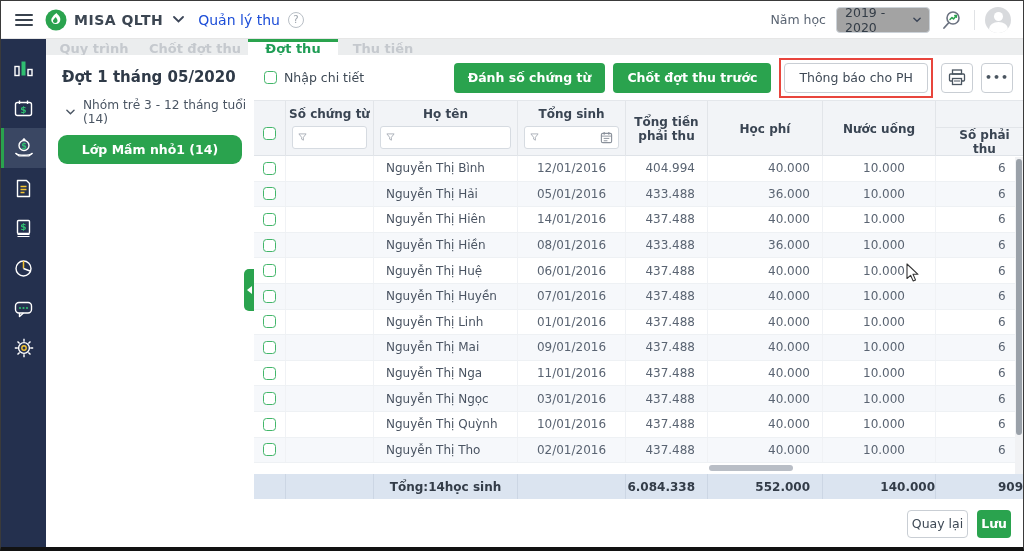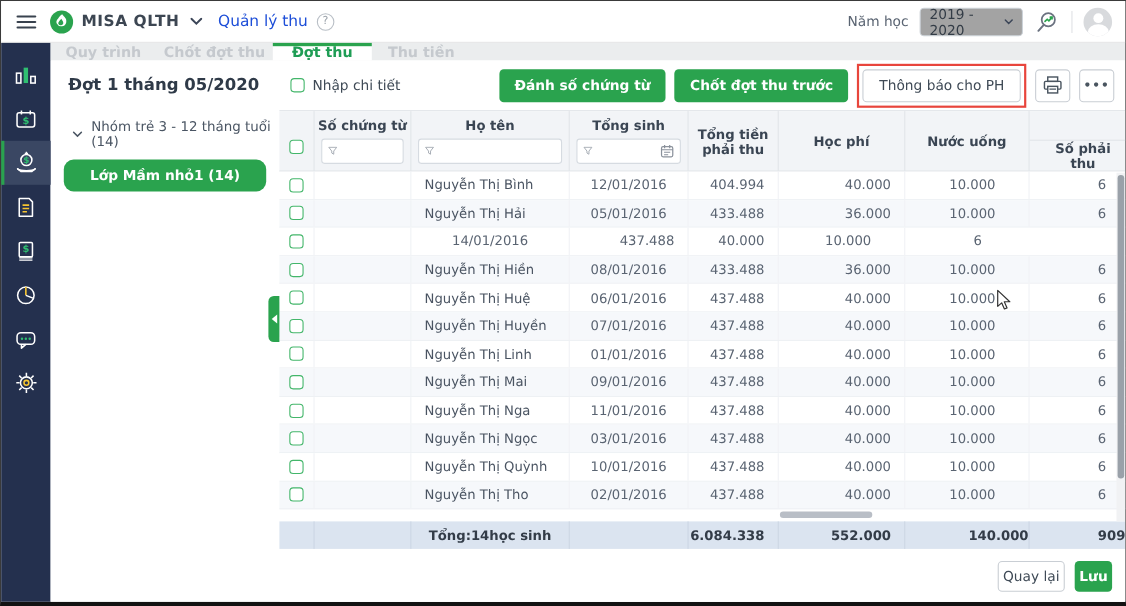--- a/index.html
+++ b/index.html
@@ -32,21 +32,21 @@
   .rail-item.active::before { content:""; position:absolute; left:0; top:0; bottom:0; width:3px; background:#2aa34e; }
 
   .right-col { flex:1; display:flex; flex-direction:column; min-width:0; }
   .tab-strip { height:16px; background:#ebedee; display:flex; flex:none; }
   .tab { display:flex; align-items:center; justify-content:center; font-size:13px; font-weight:bold; color:#c5c9ce; cursor:pointer; border-top:3px solid transparent; }
   .tab.active { background:#fff; color:#1f9d55; border-top:3px solid #2aa34e; }
 
   .content-row { flex:1; display:flex; min-height:0; }
   .left-panel { width:208px; background:#fff; flex:none; padding-top:13px; }
   .panel-title { font-size:15px; font-weight:600; color:#2f3a48; padding:0 0 0 16px; }
-  .group-row { display:flex; align-items:center; gap:8px; padding:0 0 0 20px; margin-top:22px; cursor:pointer; }
+  .group-row { display:flex; align-items:center; gap:8px; padding:0 0 0 20px; margin-top:12px; cursor:pointer; }
   .group-label { font-size:12.2px; color:#4a5563; }
   .class-btn { display:flex; align-items:center; justify-content:center; height:29px; margin:9px 12px 0 12px; background:#2aa34e; color:#fff; font-size:12.5px; font-weight:bold; border-radius:9px; cursor:pointer; }
 
   .main { flex:1; position:relative; display:flex; flex-direction:column; min-width:0; background:#fff; }
   .collapse-handle { position:absolute; left:-10px; top:214px; width:10px; height:42px; background:#2aa34e; border-radius:5px 0 0 5px; display:flex; align-items:center; justify-content:center; cursor:pointer; z-index:5; }
   .collapse-handle i { width:0; height:0; border-top:4px solid transparent; border-bottom:4px solid transparent; border-right:5px solid #fff; }
 
   
   .toolbar { height:45px; display:flex; align-items:center; padding:0 10px; flex:none; }
   .cb { width:13px; height:13px; border:1.6px solid #43b66a; border-radius:3.5px; background:#fff; flex:none; cursor:pointer; }
@@ -333,20 +333,21 @@
                   <div class="td r">433.488</div>
                   <div class="td r">36.000</div>
                   <div class="td r2">10.000</div>
                   <div class="td due">6</div>
                 </div>
                 <div class="trow">
                   <div class="td c">
                     <div class="cb"></div>
                   </div>
                   <div class="td"></div>
+                  <div class="td name">Nguyễn Thị Hiên</div>
                   <div class="td c">14/01/2016</div>
                   <div class="td r">437.488</div>
                   <div class="td r">40.000</div>
                   <div class="td r2">10.000</div>
                   <div class="td due">6</div>
                 </div>
                 <div class="trow alt">
                   <div class="td c">
                     <div class="cb"></div>
                   </div>

